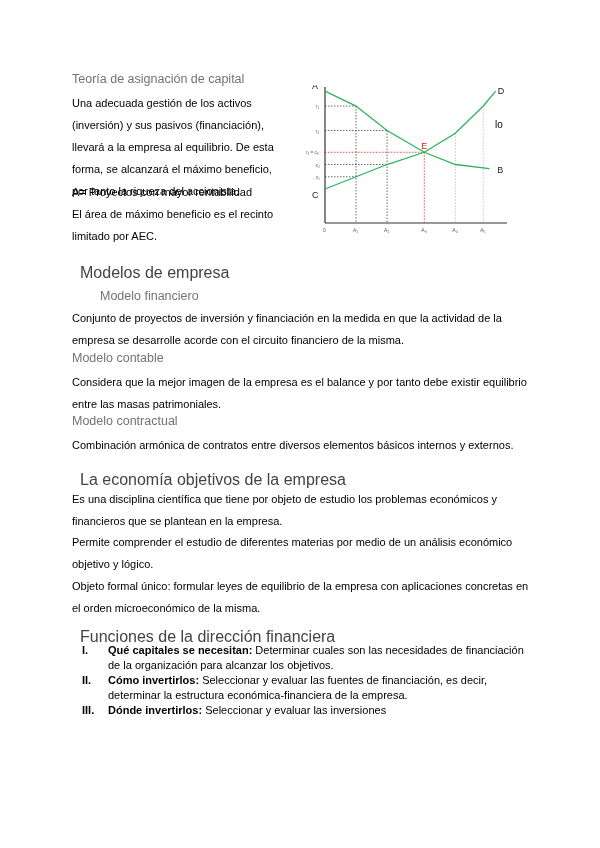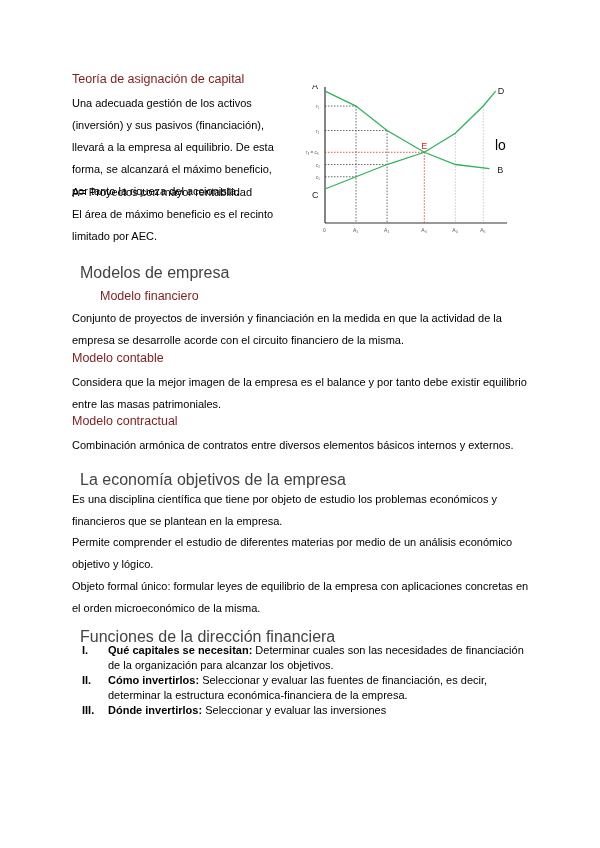--- a/index.html
+++ b/index.html
@@ -1,22 +1,22 @@
 <!DOCTYPE html>
 <html><head>
 <meta charset="utf-8">
 <style>
   html, body { margin:0; padding:0; background:#ffffff; }
   body { width:600px; height:848px; position:relative; overflow:hidden; font-family:"Liberation Sans", sans-serif; color:#000; }
   .h2 { position:absolute; left:72px; font-size:16px; color:#434343; font-weight:normal; margin:8px; }
-  .h3 { position:absolute; left:72px; font-size:12.5px; color:#7f1d1d; font-weight:normal; margin:0; }
+  .h3 { position:absolute; left:72px; font-size:12.5px; color:#737373; font-weight:normal; margin:0; }
   .p { position:absolute; left:72px; width:460px; font-size:11px; line-height:22px; margin:0; }
   .p-narrow { width:215px; }
   .chart { position:absolute; left:305px; top:85px; width:215px; height:155px; }
-  .side-lo { position:absolute; left:495px; top:137px; font-size:14px; }
+  .side-lo { position:absolute; left:495px; top:119px; font-size:10px; }
   ol.roman { position:absolute; left:72px; top:643px; width:460px; margin:0; padding:0; list-style:none; font-size:11px; line-height:15px; }
   ol.roman li { position:relative; padding-left:36px; }
   ol.roman .num { position:absolute; left:10px; top:0; font-weight:bold; }
   ol.roman b { font-weight:bold; }
 </style>
 </head>
 <body>
 
 <h2 class="h3" style="top:72px;">Teoría de asignación de capital</h2>
 

